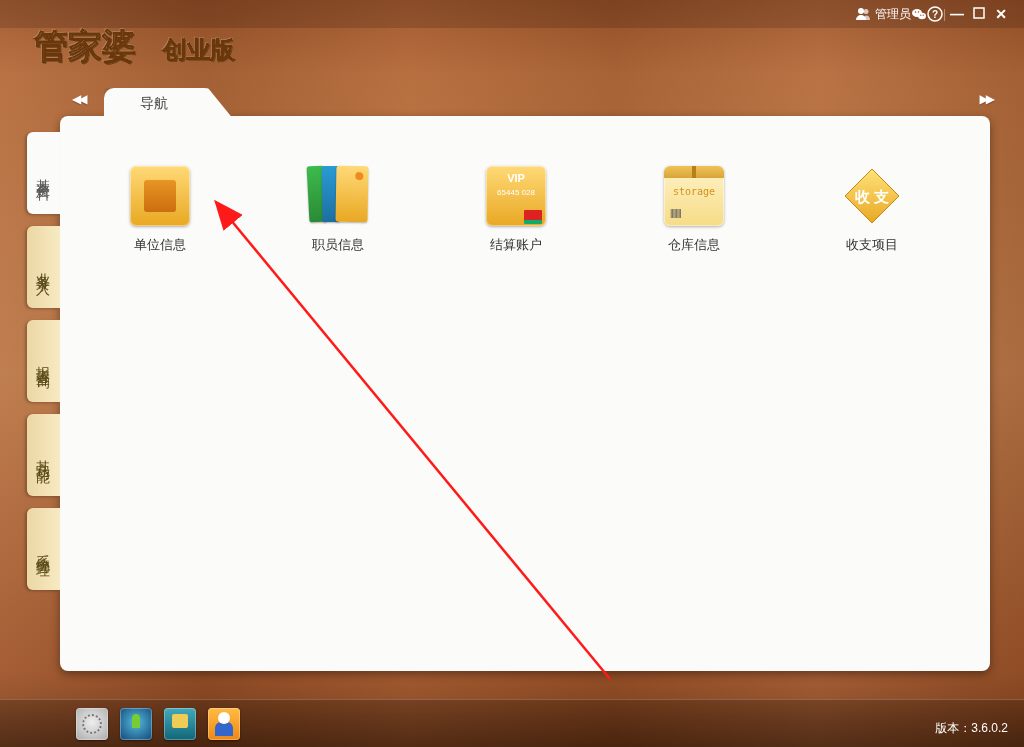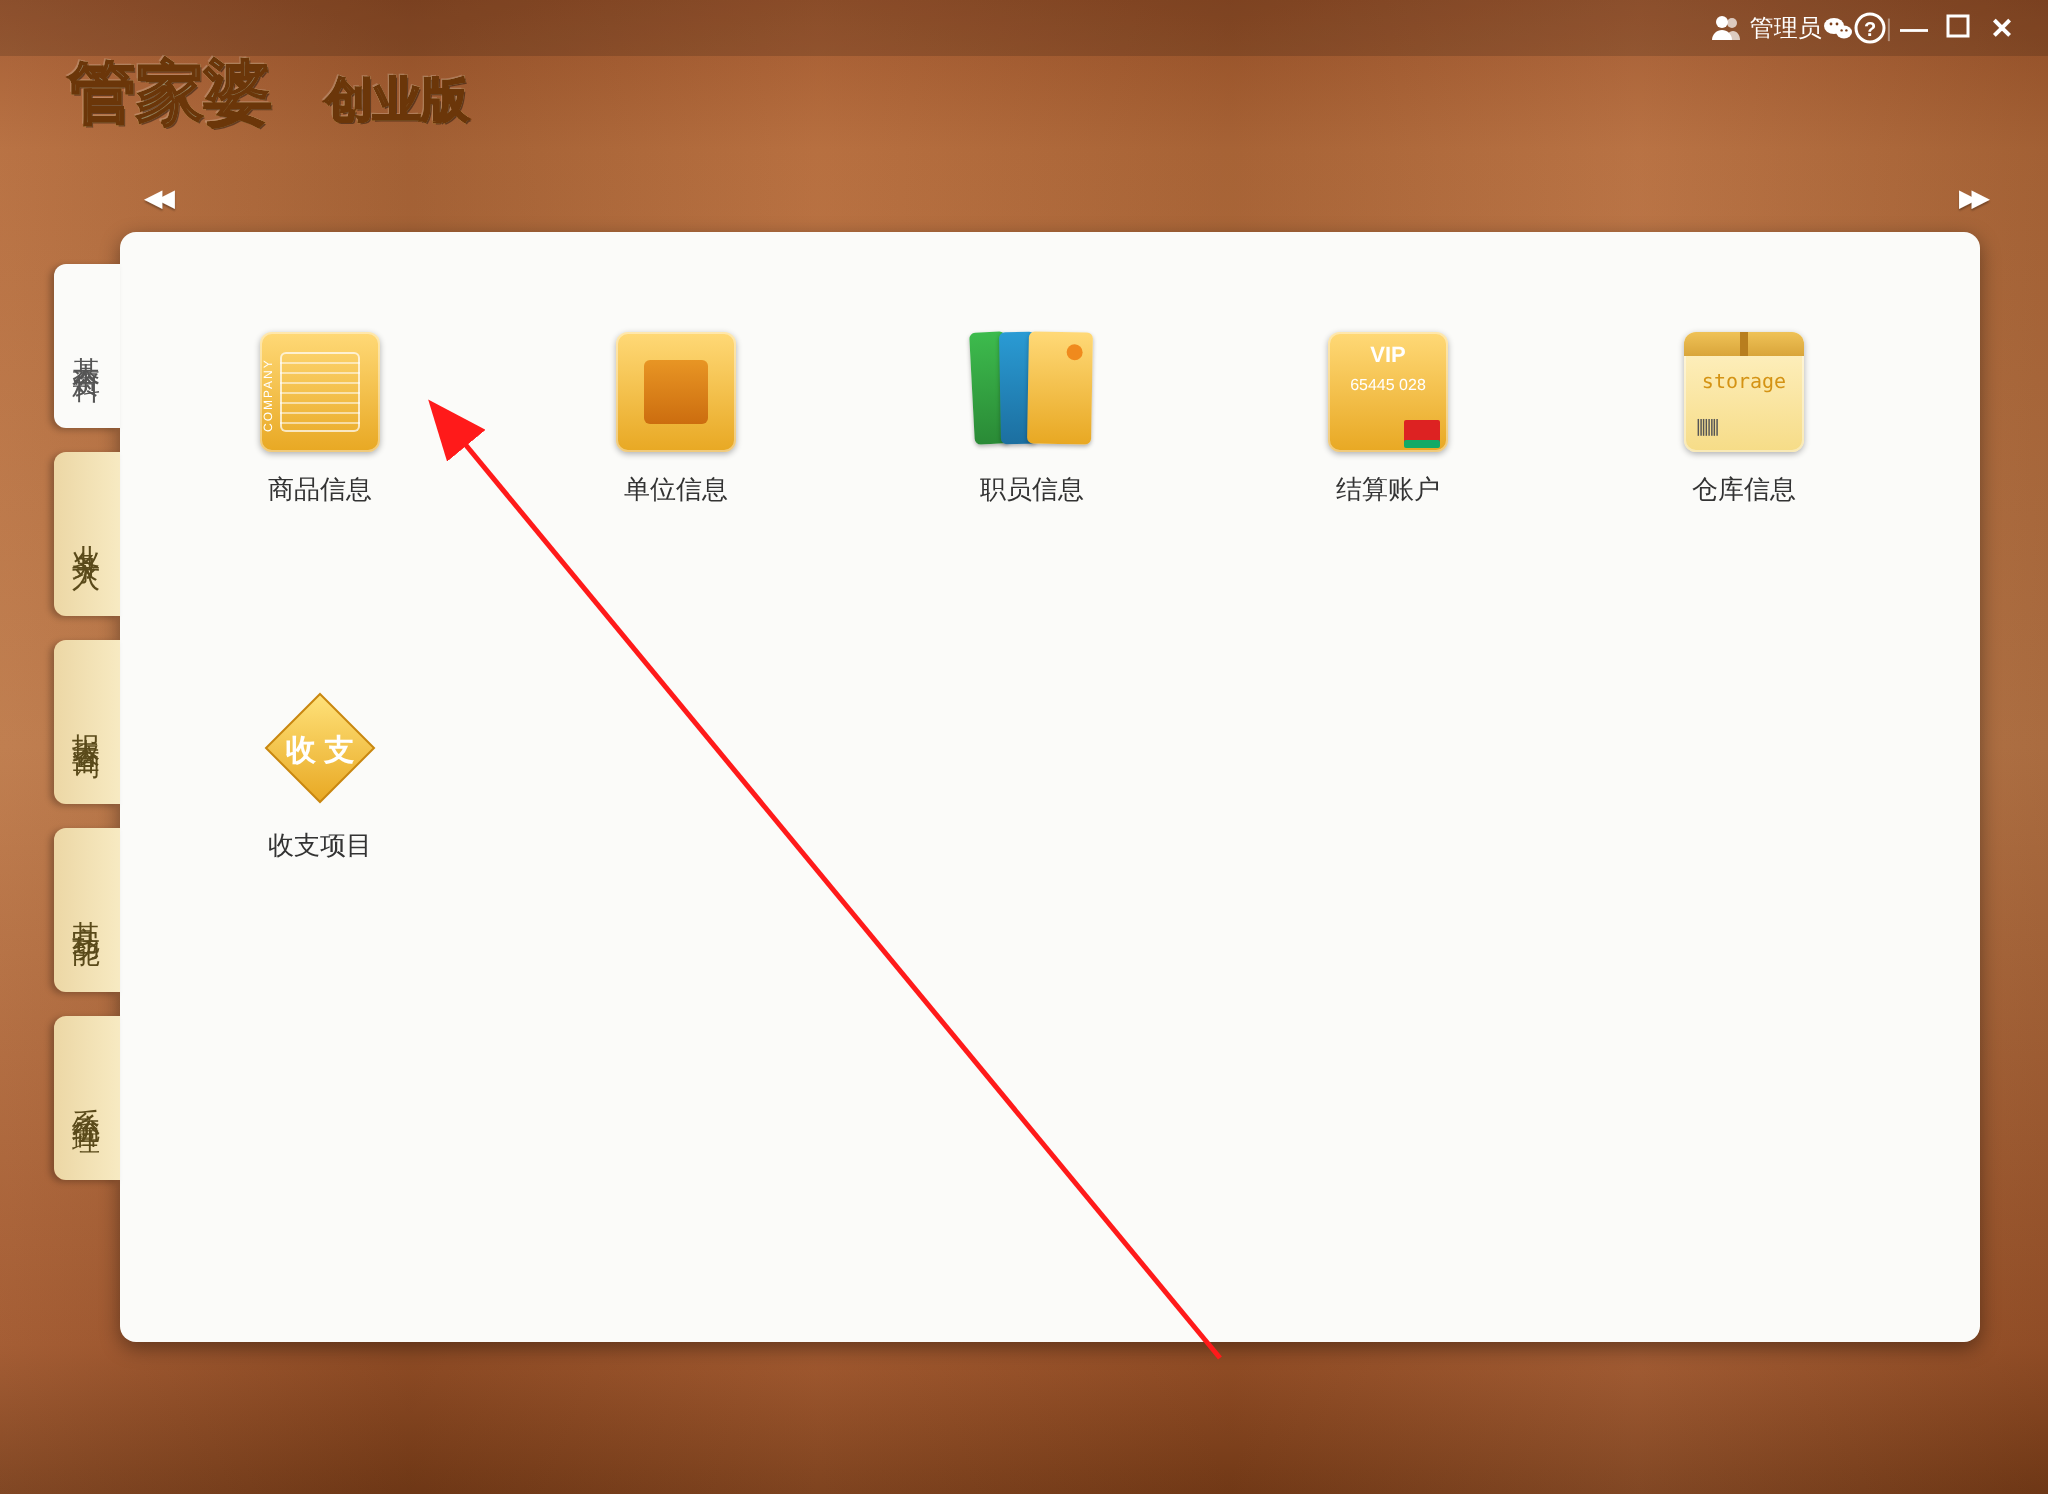--- a/index.html
+++ b/index.html
@@ -182,20 +182,23 @@
   </div>
 
   <div class="logo">
     <span class="main">管家婆</span>
     <span class="sub">创业版</span>
   </div>
 
   <div class="panel">
     <span class="nav-arrows-left">◀◀</span>
     <span class="nav-arrows-right">▶▶</span>
+    <div class="tab">
+      <span>导航</span>
+    </div>
 
     <div class="sidetabs">
       <div class="sidetab">
           <span>基本资料</span>
         </div>
       <div class="sidetab inactive">
           <span>业务录入</span>
         </div>
       <div class="sidetab inactive">
           <span>报表查询</span>
@@ -204,24 +207,20 @@
           <span>其它功能</span>
         </div>
       <div class="sidetab inactive">
           <span>系统管理</span>
         </div>
     </div>
 
     <div class="content">
       <div class="grid">
 
-        <div class="item">
-          <div class="icon-box icon-product"></div>
-          <span class="label">商品信息</span>
-        </div>
 
         <div class="item">
           <div class="icon-box icon-unit"></div>
           <span class="label">单位信息</span>
         </div>
 
         <div class="item">
           <div class="icon-box icon-staff">
             <div class="card c1"></div>
               <div class="card c2"></div>
@@ -267,14 +266,25 @@
 
   <svg class="arrow-annotation" width="520" height="530">
     <defs>
       <marker id="ah" markerWidth="12" markerHeight="10" refX="2" refY="5" orient="auto">
         <polygon points="0,0 12,5 0,10" fill="#ff1a1a"></polygon>
       </marker>
     </defs>
     <line x1="460" y1="510" x2="80" y2="50" stroke="#ff1a1a" stroke-width="2.5" marker-end="url(#ah)"></line>
   </svg>
 
+  <div class="bottombar">
+    <div class="dock">
+      <div class="dock-item dock-1"></div>
+      <div class="dock-item dock-2"></div>
+      <div class="dock-item dock-3"></div>
+      <div class="dock-item dock-4"></div>
+    </div>
+    <div class="version">
+      <span>版本：</span><span>3.6.0.2</span>
+    </div>
+  </div>
 
 </div>
 
 </body></html>

